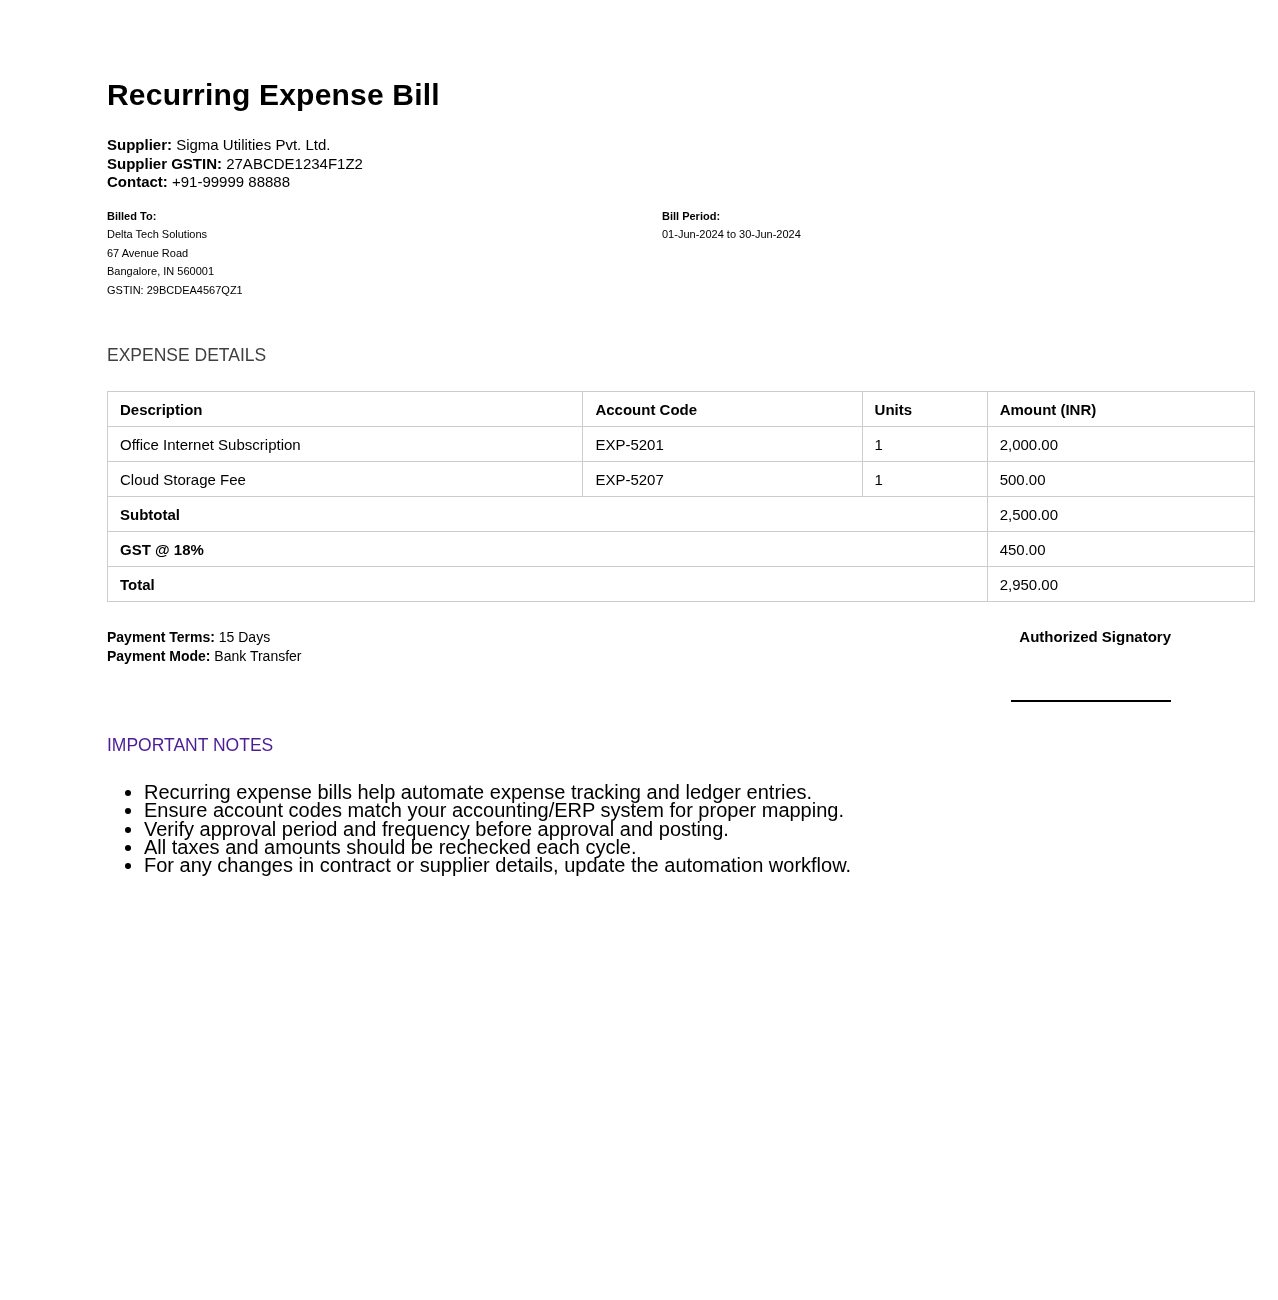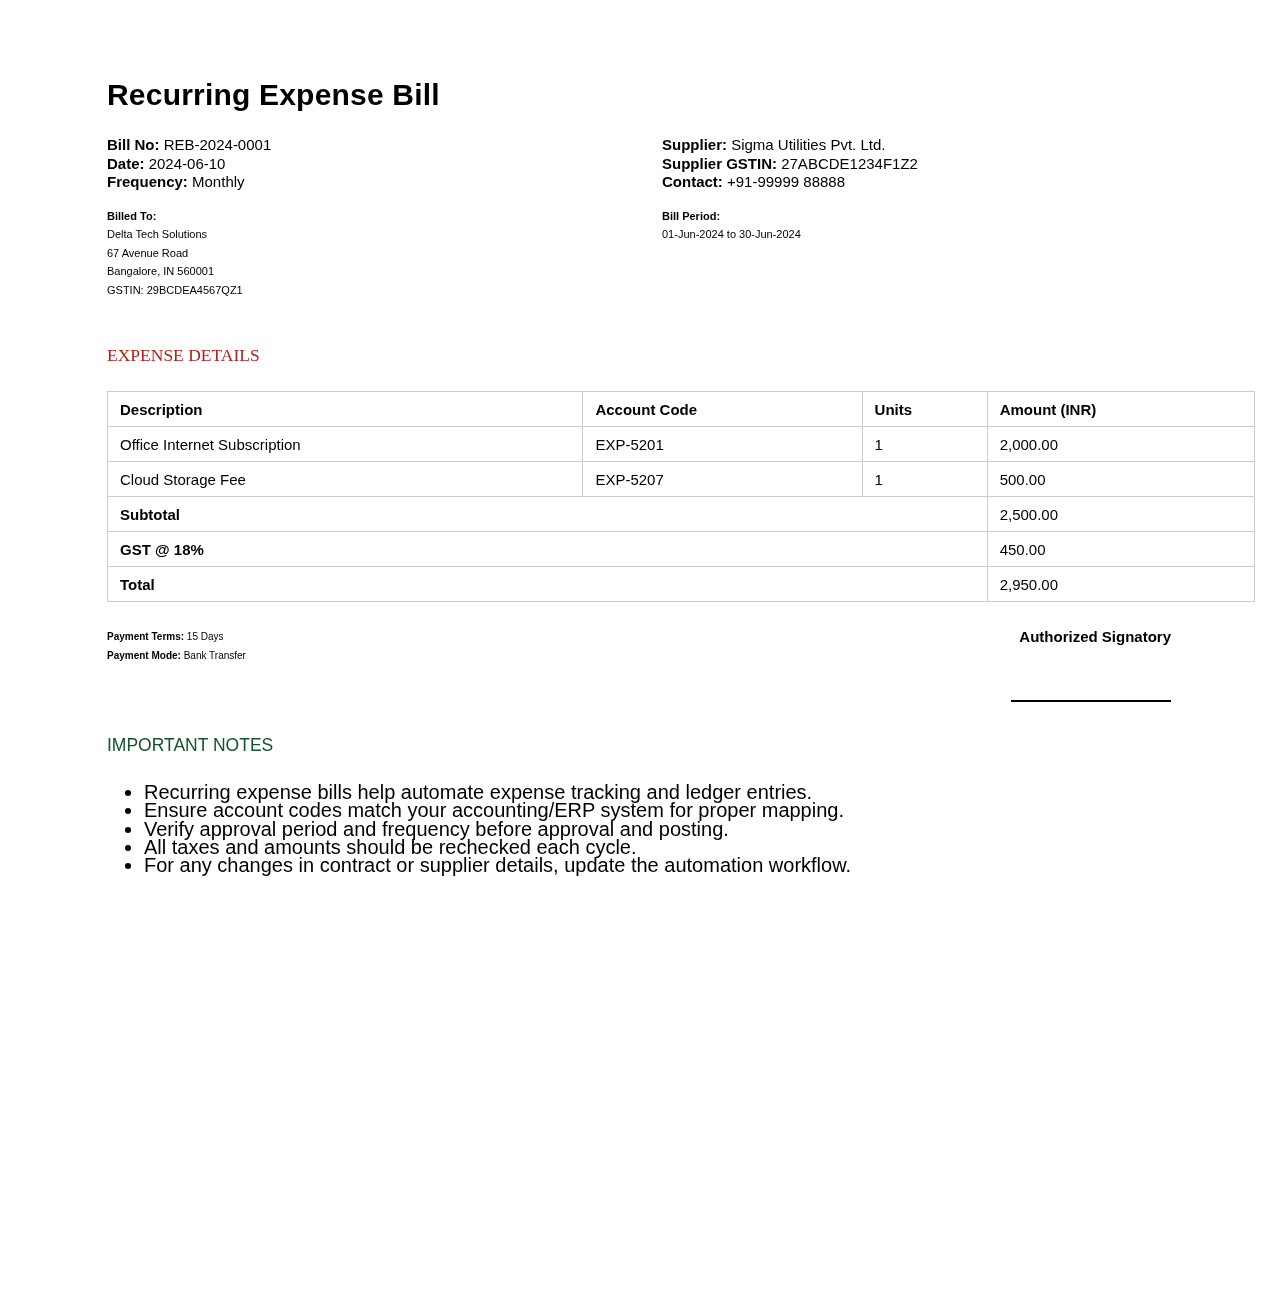--- a/index.html
+++ b/index.html
@@ -29,24 +29,23 @@
     font-size: 15px;
     line-height: 18.5px;
   }
   .meta-block { }
   .meta-line b { font-weight: bold; }
   .block-gap { margin-top: 15px; }
   .addr-line { font-size: 11px; line-height: 18.5px; }
   .section-title {
     font-size: 17.5px;
     font-weight: normal;
-    color: #b91c1c;
+    color: #404040;
     margin-top: 46px;
     margin-bottom: 25px;
-    font-family: Liberation Serif, serif;
   }
   table.expense {
     border-collapse: collapse;
     width: 1148px;
     font-size: 15px;
   }
   table.expense th, table.expense td {
     border: 1px solid #cccccc;
     padding: 8px 12px;
     text-align: left;
@@ -62,70 +61,56 @@
     text-align: right;
     font-weight: bold;
   }
   .terms-row {
     margin-top: 26px;
     display: flex;
     justify-content: space-between;
     align-items: flex-start;
     width: 1064px;
   }
-  .terms-left { font-size: 10px; line-height: 18.5px; }
+  .terms-left { font-size: 14px; line-height: 18.5px; }
   .terms-left b { font-weight: bold; }
   .signatory {
     font-size: 15px;
     font-weight: bold;
     text-align: right;
   }
   .signature-line {
     margin-top: 55px;
     width: 160px;
     border-bottom: 2px solid #000000;
     height: 0;
     margin-left: auto;
   }
   .notes-title {
     font-size: 17.5px;
     font-weight: normal;
-    color: #14532d;
+    color: #4c1d95;
     margin-top: 33px;
     margin-bottom: 27px;
   }
   ul.notes-list {
     padding-left: 37px;
     font-size: 20px;
     line-height: 18.3px;
   }
   ul.notes-list li { padding: 0; }
 </style>
 </head>
 <body>
 
 <div class="page">
 
   <h1 class="doc-title">Recurring Expense Bill</h1>
 
   <div class="meta-grid">
-    <div class="meta-block">
-      <div class="meta-line">
-        <b>Bill No:</b>
-        <span>REB-2024-0001</span>
-      </div>
-      <div class="meta-line">
-        <b>Date:</b>
-        <span>2024-06-10</span>
-      </div>
-      <div class="meta-line">
-        <b>Frequency:</b>
-        <span>Monthly</span>
-      </div>
-    </div>
     <div class="meta-block">
       <div class="meta-line">
         <b>Supplier:</b>
         <span>Sigma Utilities Pvt. Ltd.</span>
       </div>
       <div class="meta-line">
         <b>Supplier GSTIN:</b>
         <span>27ABCDE1234F1Z2</span>
       </div>
       <div class="meta-line">

